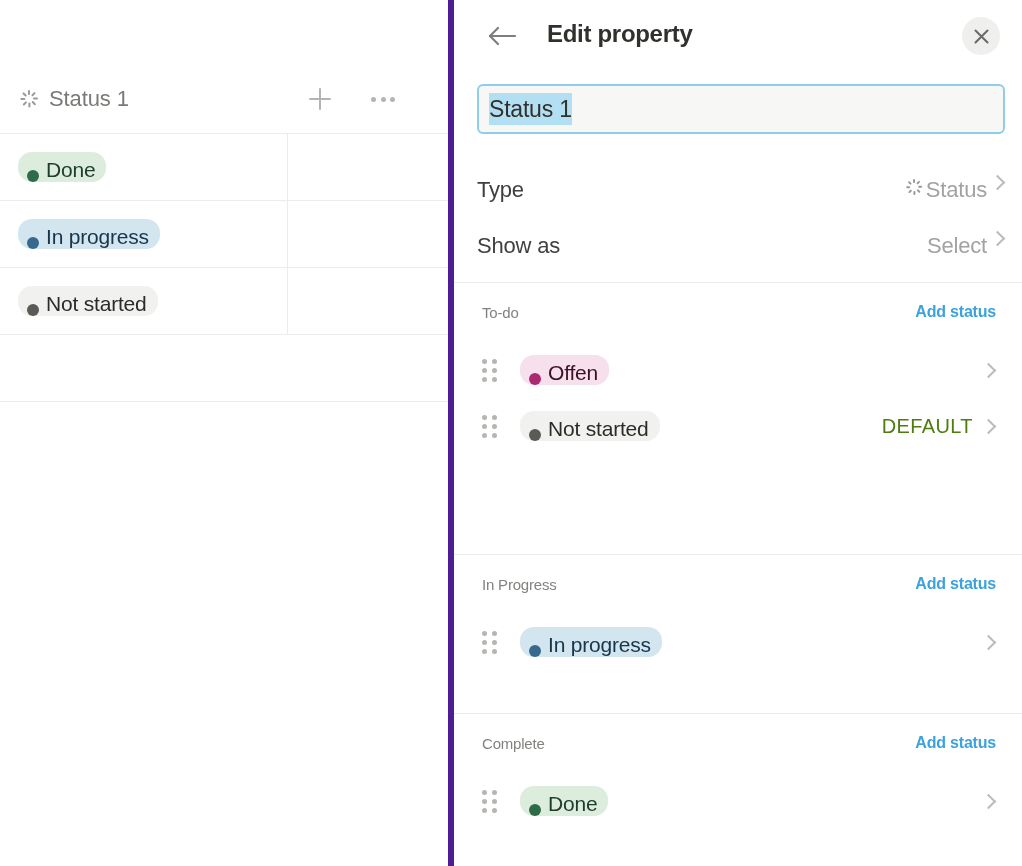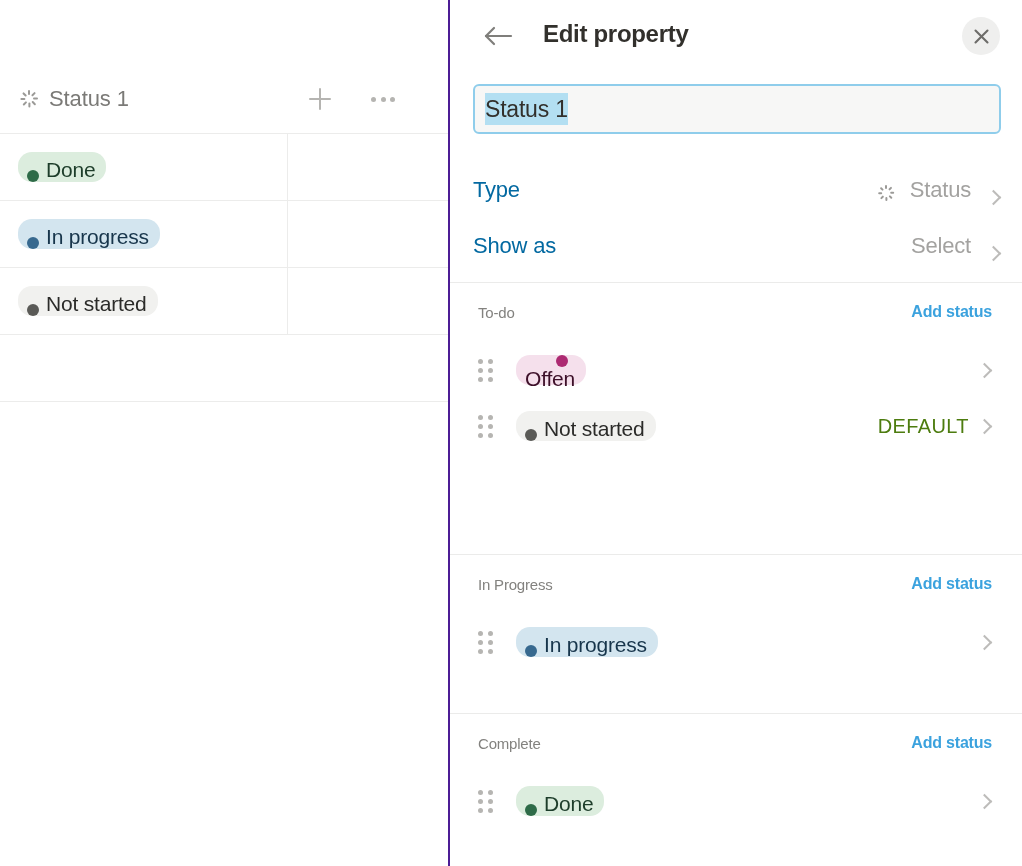--- a/index.html
+++ b/index.html
@@ -108,21 +108,21 @@
   }
   .grid-row .chip { margin-left: 18px; }
 
   
   #edit-panel {
     position: absolute;
     left: 448px; top: 0;
     width: 574px;
     height: 866px;
     background: #ffffff;
-    border-left: 2px solid #4c1d95;
+    border-left: 6px solid #4c1d95;
     box-sizing: border-box;
     overflow: hidden;
   }
 
   #panel-header {
     position: relative;
     height: 72px;
   }
   #back-button {
     position: absolute;
@@ -176,28 +176,28 @@
     position: absolute;
     left: 23px;
     width: 528px;
     height: 40px;
     display: flex;
     align-items: center;
     cursor: pointer;
   }
   .opt-label {
     font-size: 22px;
-    color: #0369a1;
+    color: #404040;
     letter-spacing: -0.2px;
   }
   .opt-right {
     margin-left: auto;
     display: flex;
-    align-items: flex-end;
-    gap: 14px;
+    align-items: flex-start;
+    gap: 2px;
   }
   .opt-value {
     font-size: 22px;
     color: #a3a2a0;
     letter-spacing: -0.2px;
   }
   #type-row { top: 170px; }
   #showas-row { top: 226px; }
 
   .chev {
@@ -404,21 +404,21 @@
     </div>
     <div class="status-row">
       <span class="drag-handle">
           <i></i>
           <i></i>
           <i></i>
           <i></i>
           <i></i>
           <i></i>
         </span>
-      <span class="chip" style="background: rgb(245, 224, 236); color: rgb(61, 16, 41); flex-direction: column;">
+      <span class="chip" style="background: rgb(245, 224, 236); color: rgb(61, 16, 41);">
         <span class="dot" style="background: rgb(173, 42, 114);"></span>
         <span>Offen</span>
       </span>
       <span class="chev row-chev"></span>
     </div>
     <div class="status-row">
       <span class="drag-handle">
           <i></i>
           <i></i>
           <i></i>

